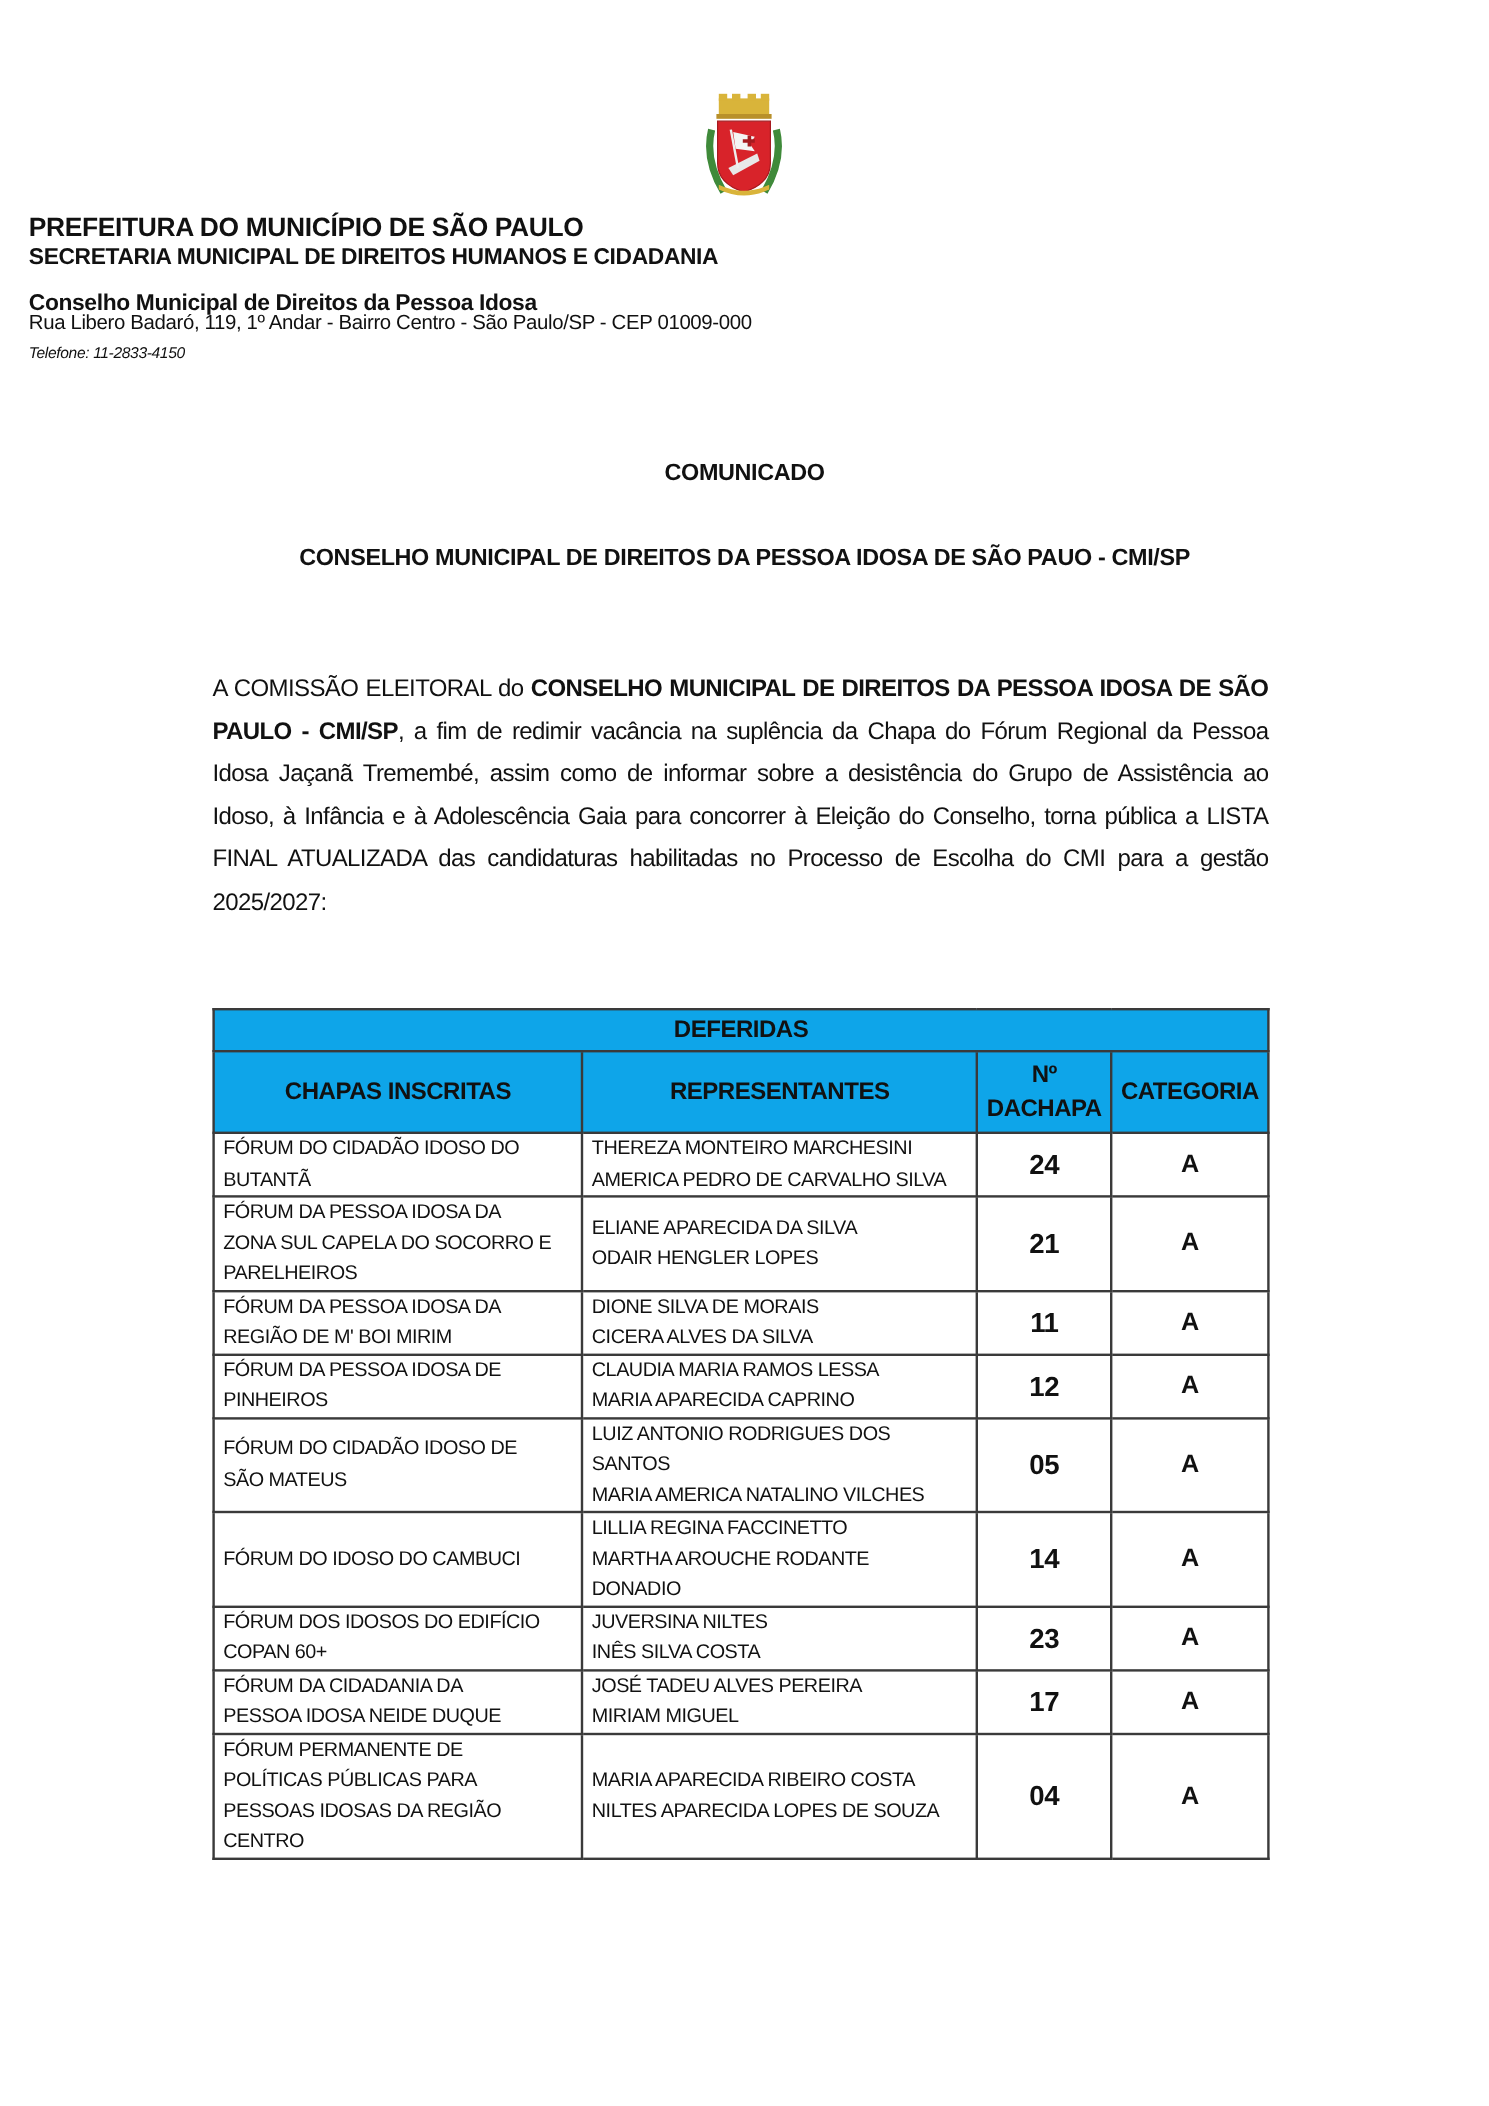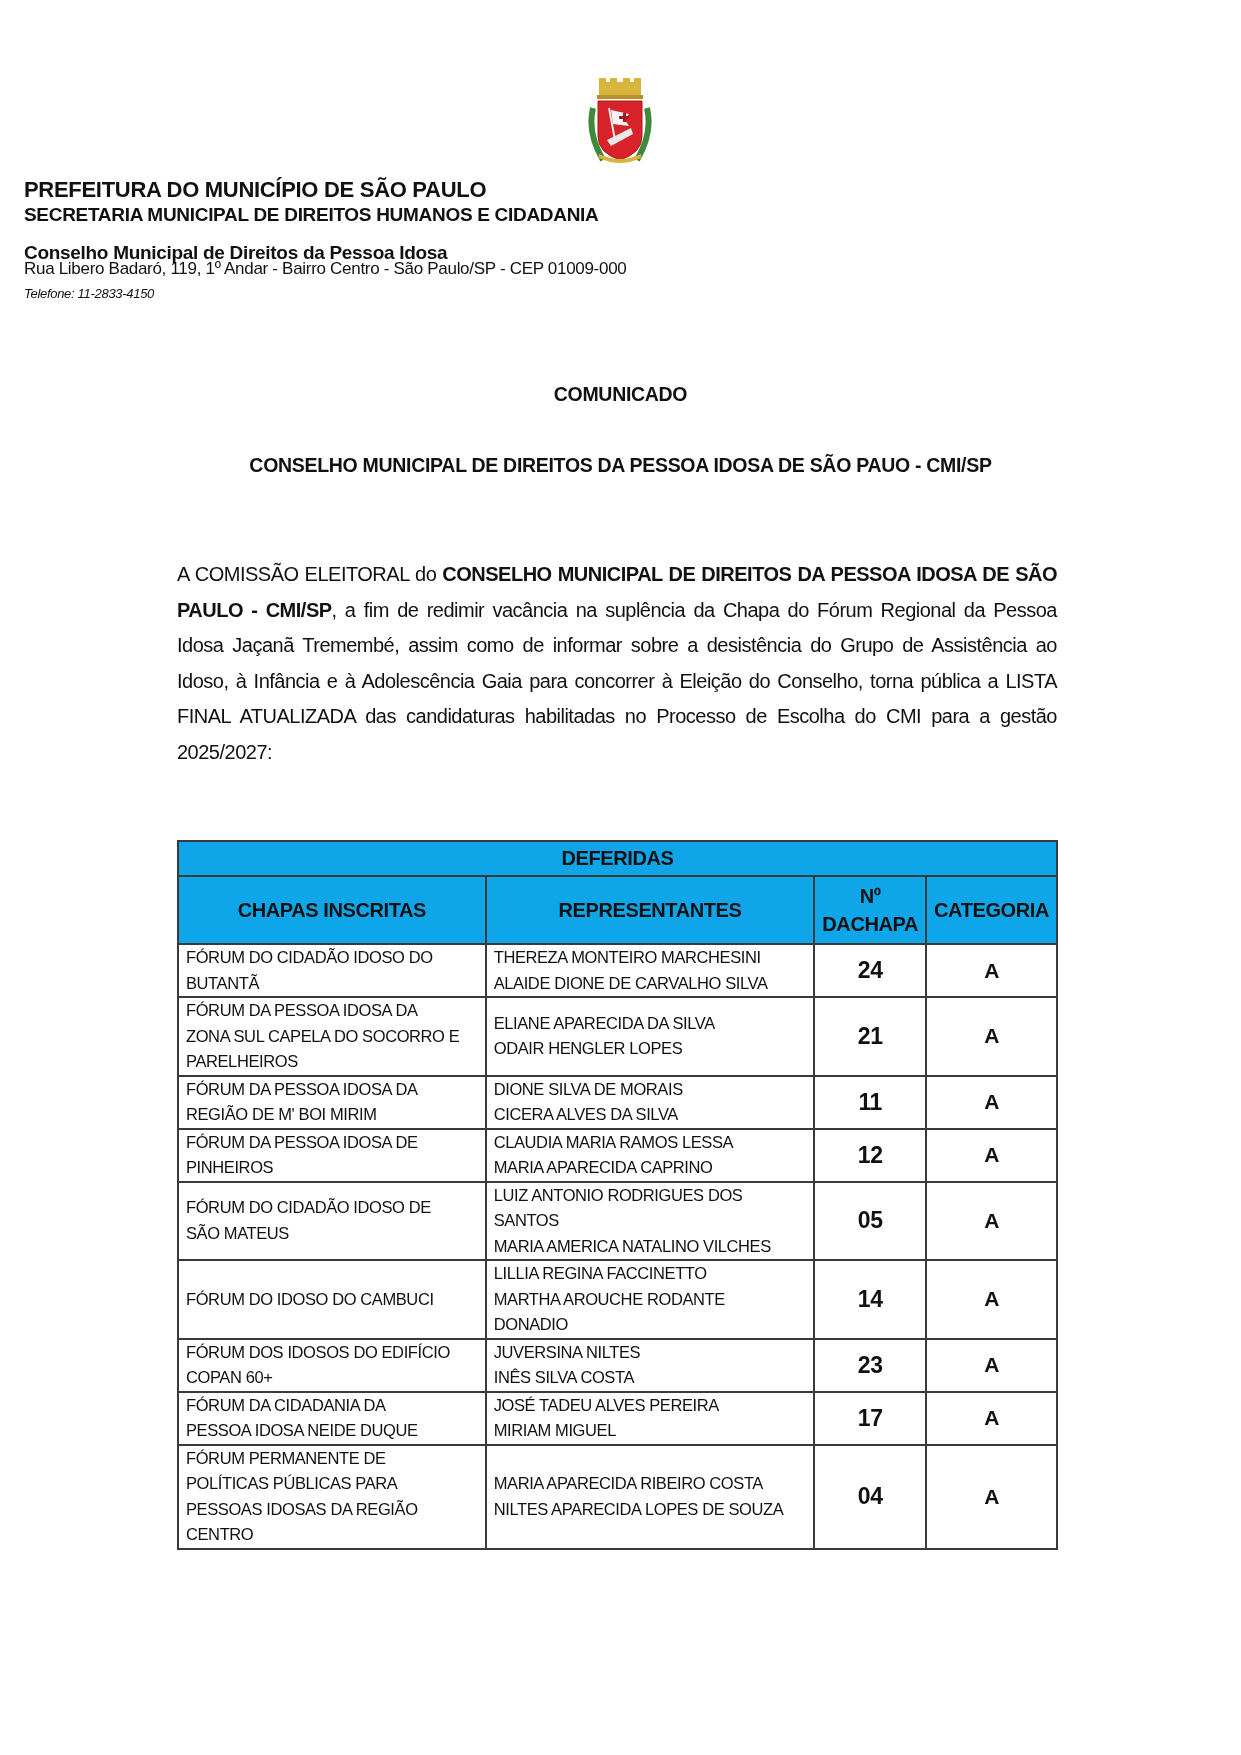--- a/index.html
+++ b/index.html
@@ -82,21 +82,21 @@
       </tr>
     </thead>
     <tbody id="rows">
         <tr style="height: 48px;">
           <td class="chapa">
             <span class="ln">FÓRUM DO CIDADÃO IDOSO DO</span>
             <span class="ln">BUTANTÃ</span>
           </td>
           <td class="rep">
             <span class="ln">THEREZA MONTEIRO MARCHESINI</span>
-            <span class="ln">ALAIDE DIONE DE CARVALHO SILVA</span>
+            <span class="ln">AMERICA PEDRO DE CARVALHO SILVA</span>
           </td>
           <td class="num">24</td>
           <td class="cat">A</td>
         </tr>
         <tr style="height: 70px;">
           <td class="chapa">
             <span class="ln">FÓRUM DA PESSOA IDOSA DA</span>
             <span class="ln">ZONA SUL CAPELA DO SOCORRO E</span>
             <span class="ln">PARELHEIROS</span>
           </td>

